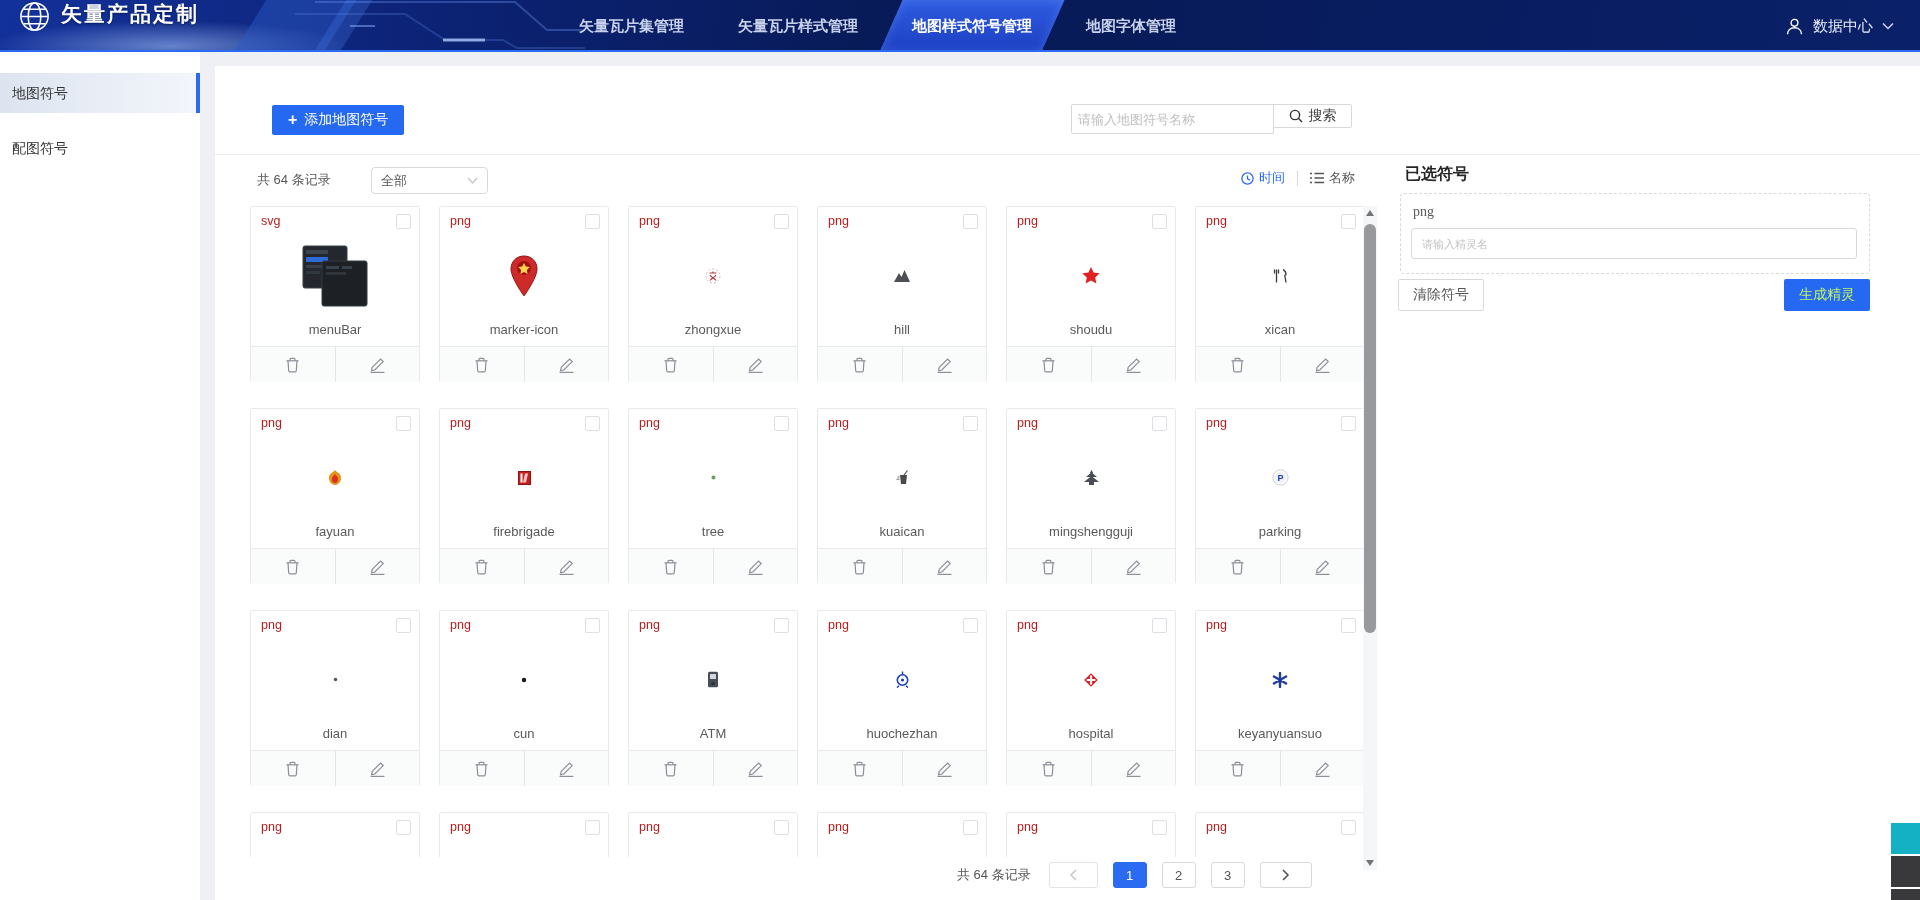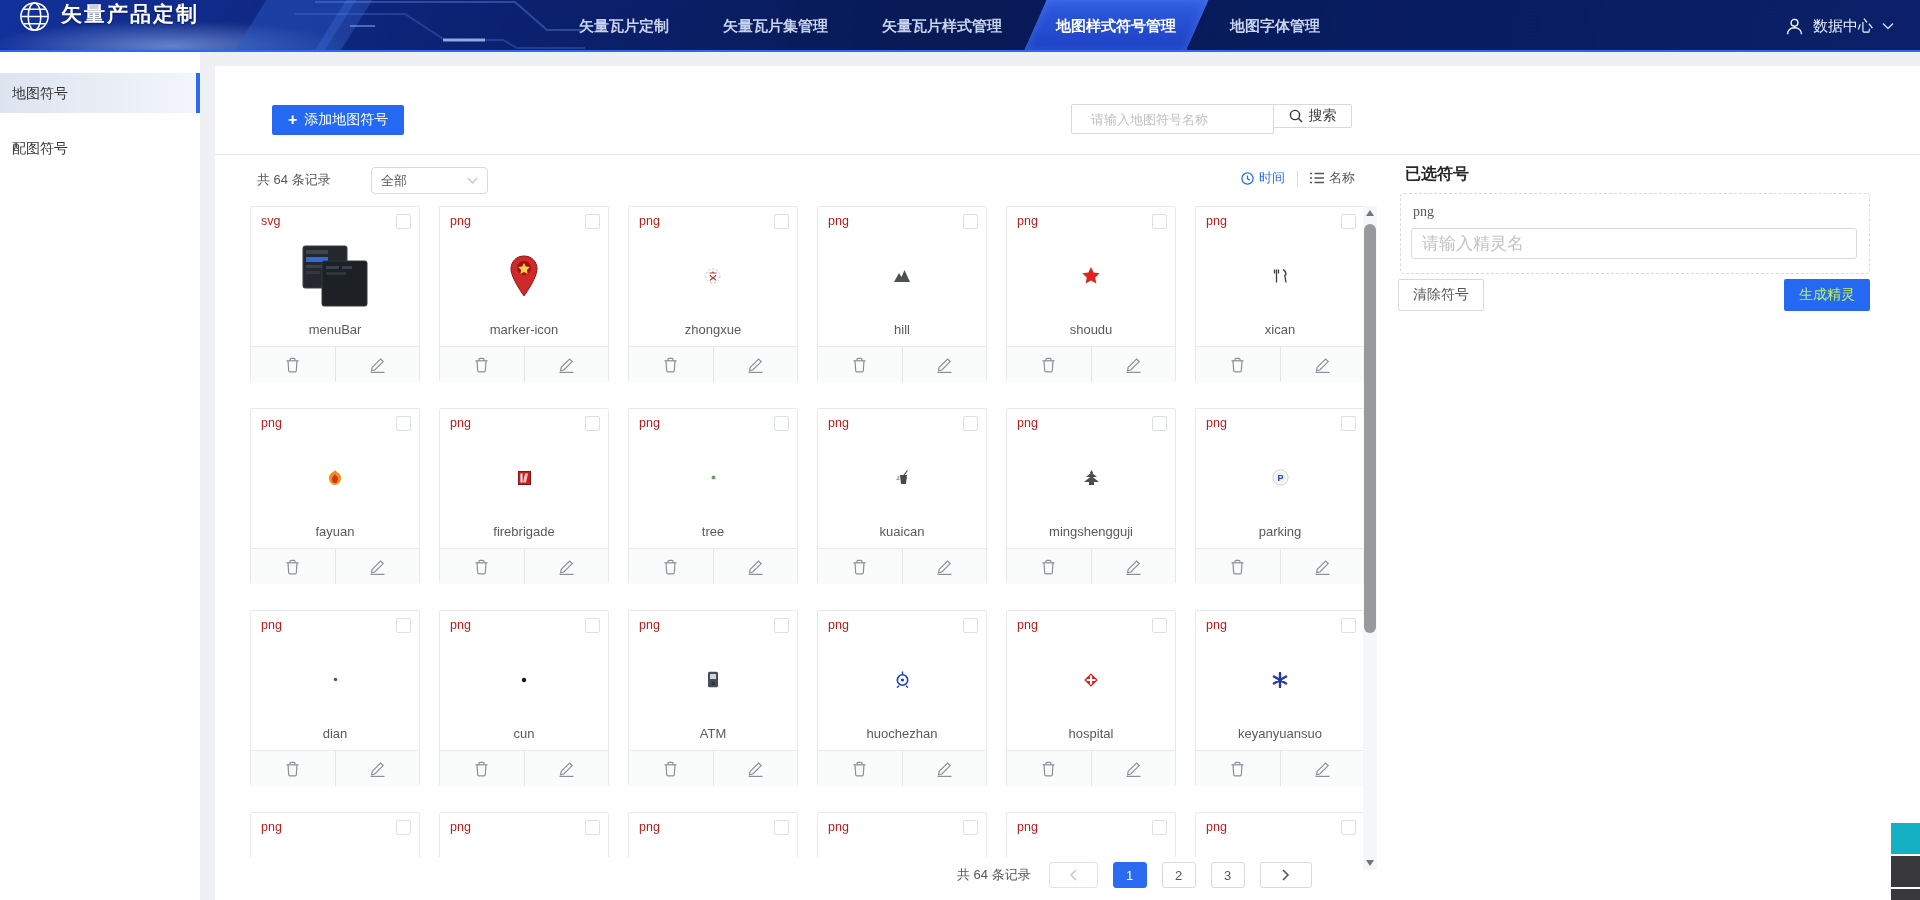--- a/index.html
+++ b/index.html
@@ -36,21 +36,21 @@
   .side-item.active { background:linear-gradient(90deg,#dde4f0 0%,#f3f6fb 100%); }
   .side-item.active::after { content:""; position:absolute; right:0; top:0; bottom:0; width:4px; background:#2a6bf2; }
 
   
   .main { position:absolute; top:66px; left:215px; width:1705px; height:834px; background:#fff; }
   .toolbar { position:absolute; top:0; left:0; right:0; height:89px; border-bottom:1px solid #e9e9e9; }
   .add-btn { position:absolute; left:57px; top:39px; height:30px; padding:0 16px; background:#2569f2; color:#fff;
     font-size:14px; border:none; border-radius:2px; display:flex; align-items:center; gap:7px; cursor:pointer; }
   .add-plus { font-size:16px; font-weight:bold; line-height:1; }
   .search-group { position:absolute; left:856px; top:38px; display:flex; }
-  .search-input { width:203px; height:30px; border:1px solid #d9d9d9; border-radius:2px 0 0 2px; padding:0 19px;
+  .search-input { width:203px; height:30px; border:1px solid #d9d9d9; border-radius:2px 0 0 2px; padding:0 6px;
     font-size:13px; color:#0369a1; outline:none; font-family:inherit; }
   .search-input::placeholder { color:#bfbfbf; }
   .search-btn { width:79px; height:24px; margin-left:-1px; background:#fff; border:1px solid #d9d9d9;
     border-radius:0 2px 2px 0; font-size:14px; color:#404040; display:flex; align-items:center; justify-content:center;
     gap:6px; cursor:pointer; font-family:inherit; }
 
   .filter-row { position:absolute; top:89px; left:0; width:1148px; height:51px; }
   .total-text { position:absolute; left:42px; top:16px; font-size:13px; color:#595959; }
   .type-select { position:absolute; left:156px; top:12px; width:117px; height:27px; border:1px solid #d9d9d9;
     border-radius:4px; background:#fff; display:flex; align-items:center; padding:0 9px; font-size:13px; color:#555;
@@ -94,21 +94,21 @@
   .page-btn { min-width:34px; height:26px; background:#fff; border:1px solid #d9d9d9; border-radius:3px; font-size:13px;
     color:#555; cursor:pointer; font-family:inherit; }
   .page-btn.active { background:#2a6bf2; border-color:#2a6bf2; color:#fff; }
 
   
   .sel-panel { position:absolute; top:90px; left:1170px; right:30px; bottom:0; background:#fff;font-family:Liberation Serif, serif; }
   .sel-title { margin:8px 0 0 20px; font-size:16px; font-weight:600; color:#262626; }
   .sel-box { position:absolute; left:15px; right:20px; top:37px; height:81px; border:1px dashed #d9d9d9; border-radius:4px; }
   .sel-type { position:absolute; left:12px; top:10px; font-size:14px; color:#5a5a5a; }
   .sprite-input { position:absolute; left:10px; right:12px; top:34px; height:31px; border:1px solid #d9d9d9;
-    border-radius:3px; padding:0 10px; font-size:17px; color:#404040; outline:none; font-family:inherit; }
+    border-radius:3px; padding:0 10px; font-size:11px; color:#404040; outline:none; font-family:inherit; }
   .sprite-input::placeholder { color:#c3c3c3; }
   .sel-actions { position:absolute; left:13px; right:20px; top:123px; display:flex; }
   .clear-btn { height:32px; padding:0 14px; background:#fff; border:1px solid #d9d9d9; border-radius:2px;
     font-size:14px; color:#555; cursor:pointer; font-family:inherit; }
   .gen-btn { margin-left:auto; height:32px; padding:0 15px; background:#2569f2; border:none; border-radius:2px;
     font-size:14px; color:#bef264; cursor:pointer; font-family:inherit; }
 
   
   .float-stack { position:absolute; right:0; top:823px; width:29px; z-index:50; }
   .float-btn { width:29px; height:31px; display:flex; align-items:center; justify-content:center; cursor:pointer;padding-left:48px; }
@@ -130,23 +130,20 @@
   </svg>
   <div class="logo-wrap">
     <svg width="33" height="33" viewBox="0 0 34 34" fill="none" stroke="#ffffff" stroke-width="1.6">
       <circle cx="17" cy="17" r="14"></circle>
       <ellipse cx="17" cy="17" rx="6.5" ry="14"></ellipse>
       <path d="M3.5 17 h27 M6 9.5 h22 M6 24.5 h22"></path>
     </svg>
     <span class="logo-title">矢量产品定制</span>
   </div>
   <div class="nav">
-    <div class="nav-item">
-        <span>矢量瓦片定制</span>
-      </div>
     <div class="nav-item">
         <span>矢量瓦片集管理</span>
       </div>
     <div class="nav-item">
         <span>矢量瓦片样式管理</span>
       </div>
     <div class="nav-item active">
         <span>地图样式符号管理</span>
       </div>
     <div class="nav-item">

